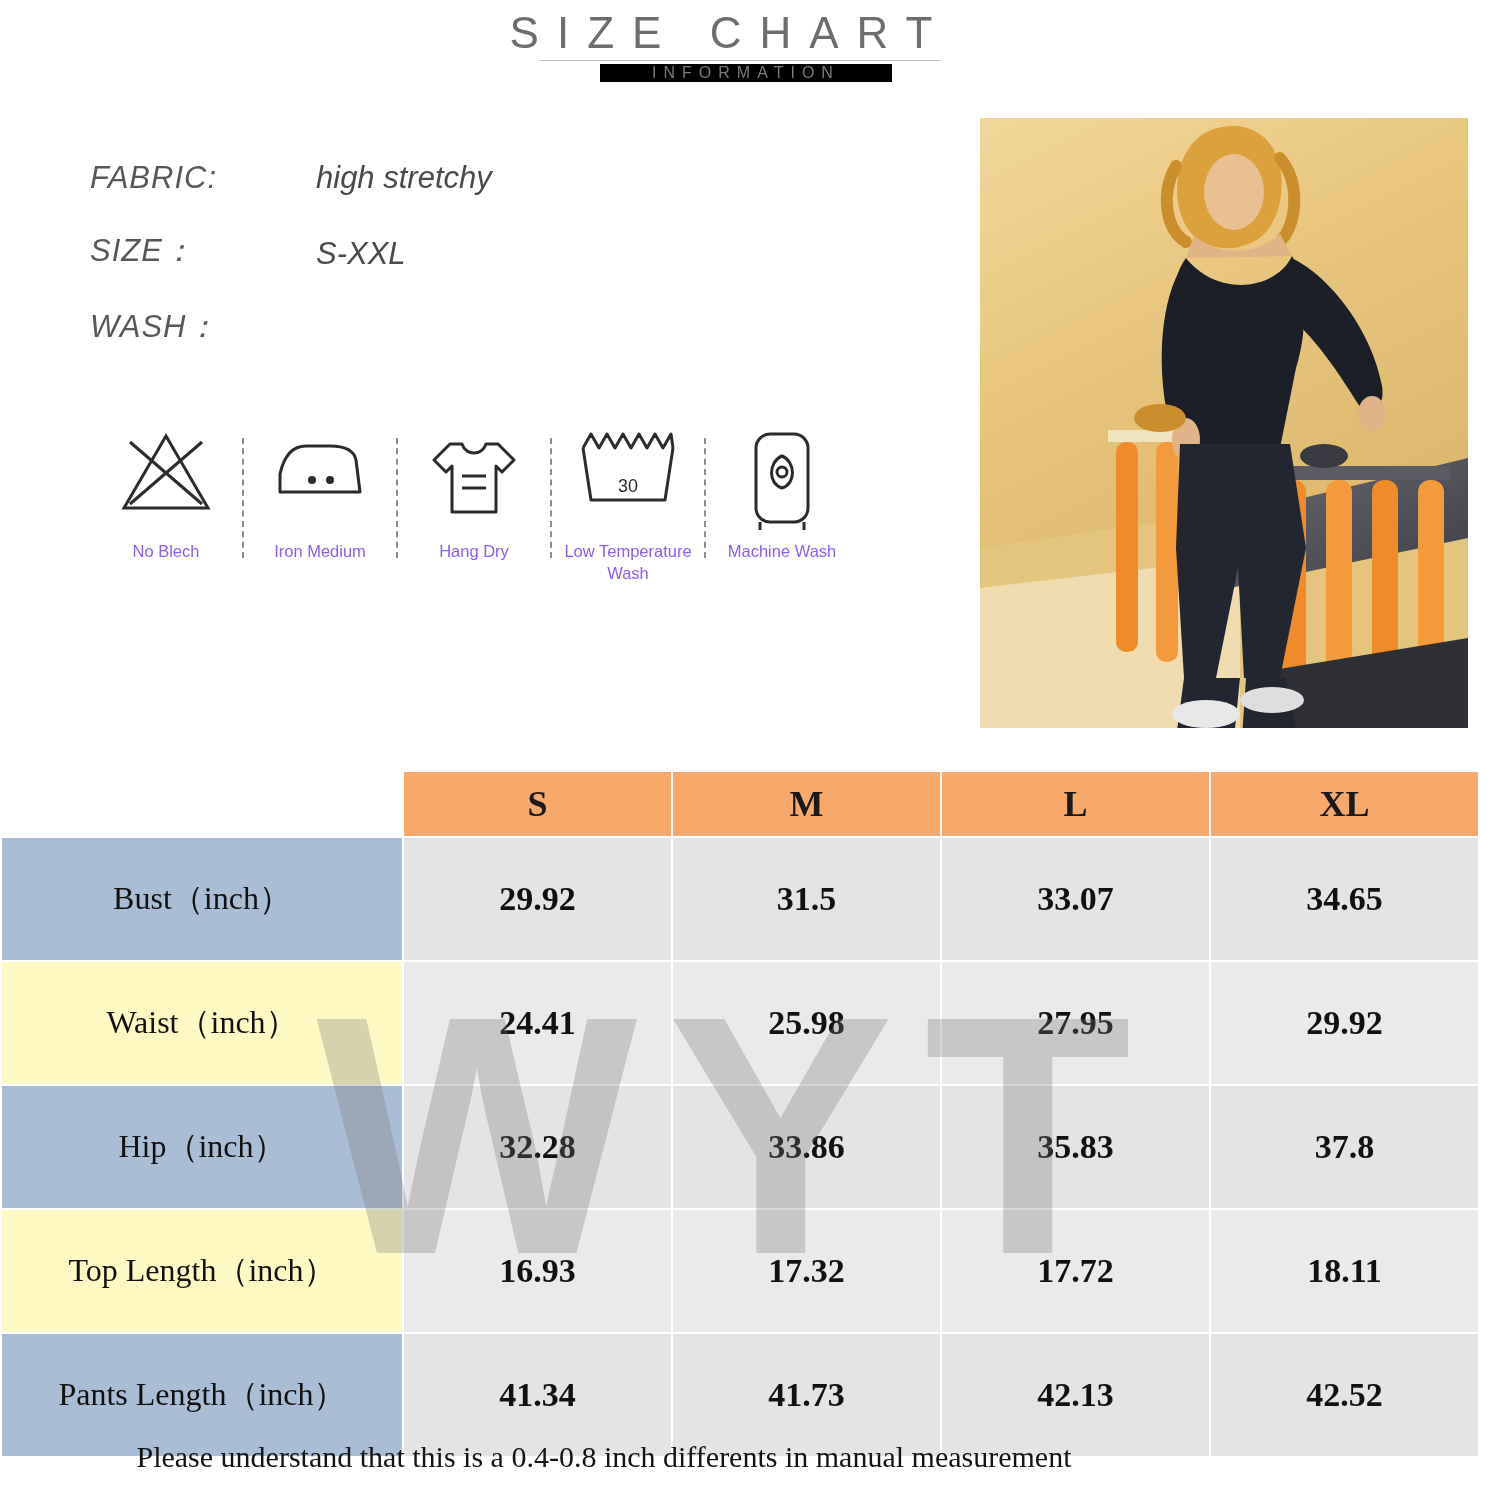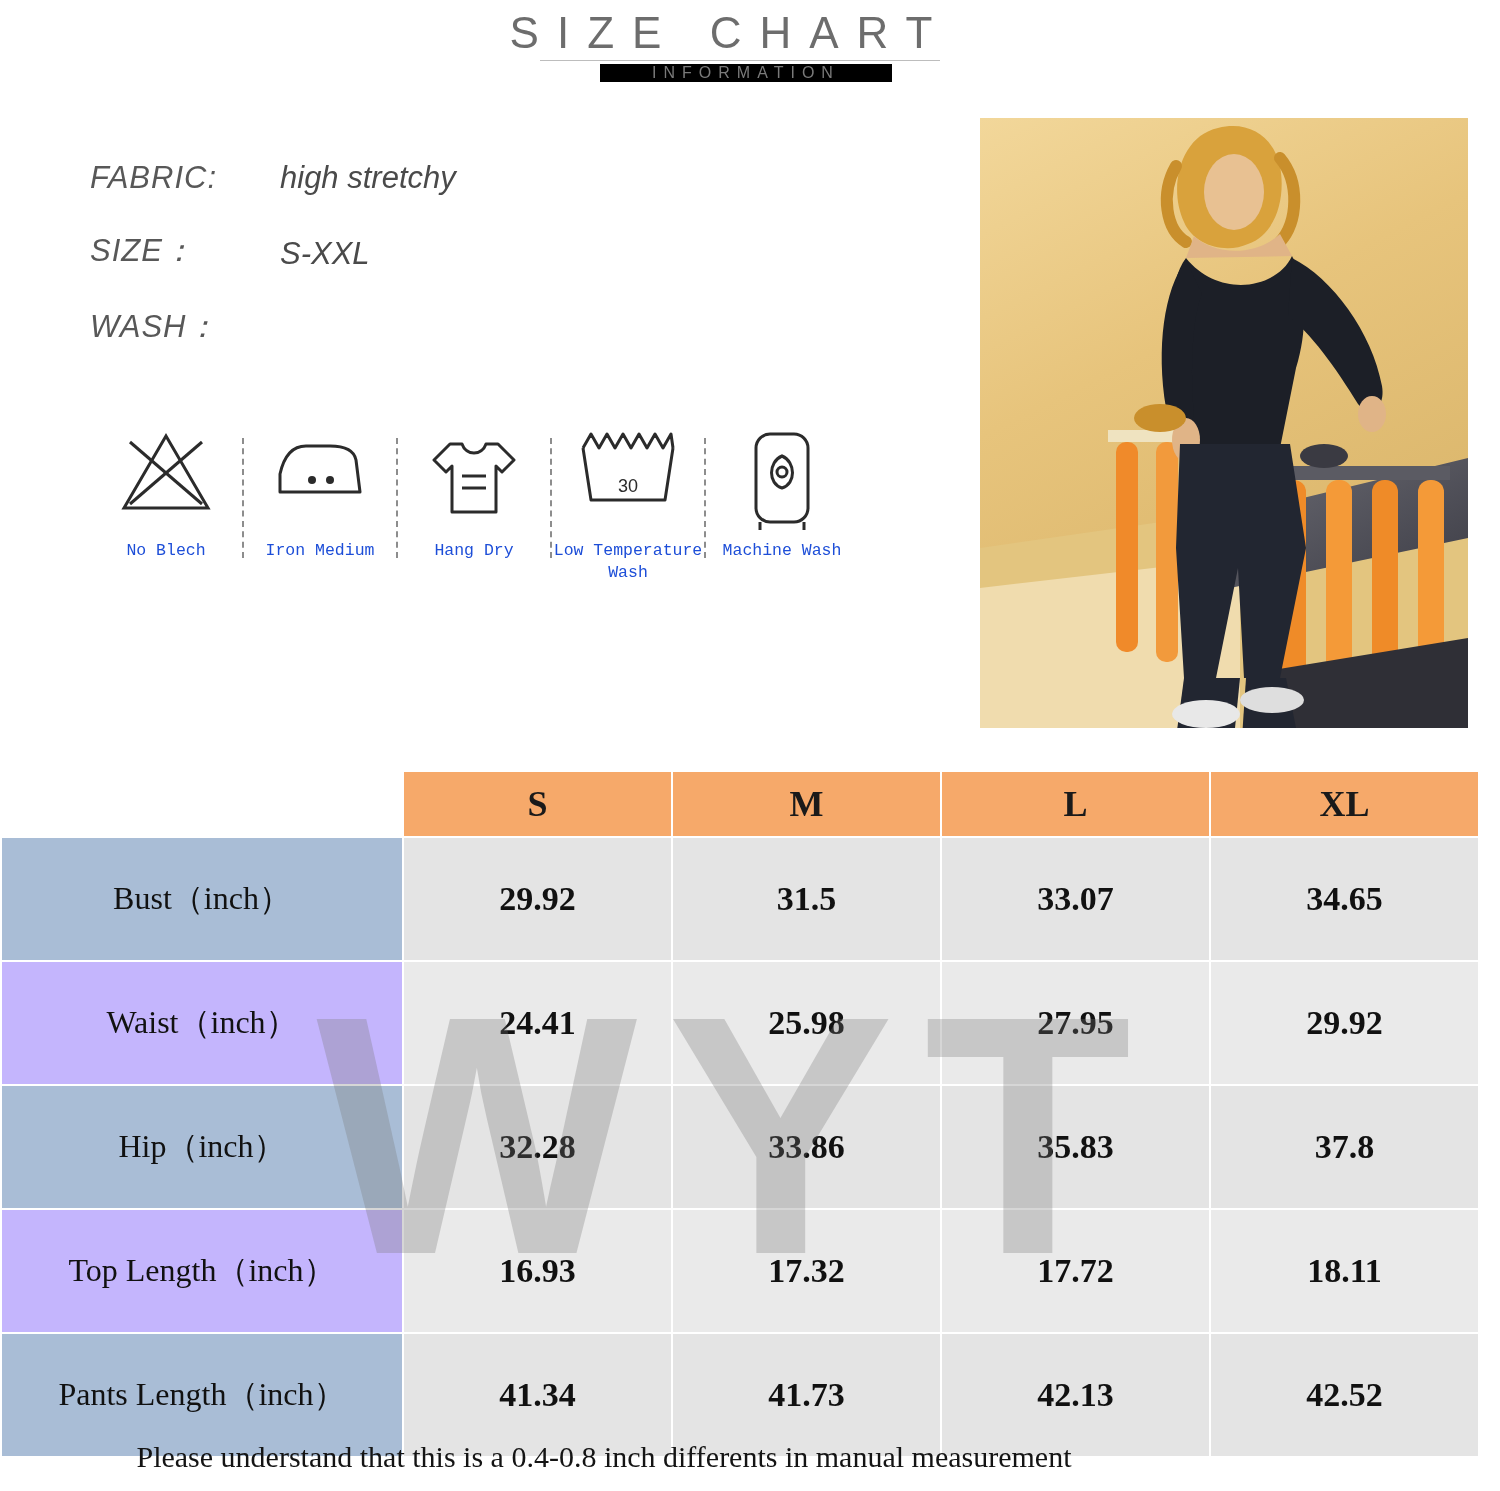--- a/index.html
+++ b/index.html
@@ -70,20 +70,21 @@
   }
   .info-label {
     width: 190px;
     font-size: 31px;
     color: #585858;
     letter-spacing: 1px;
   }
   .info-value {
     font-size: 31px;
     color: #4a4a4a;
+    margin-left: 36px;
   }
 
   
   .wash-icons {
     position: absolute;
     top: 430px;
     left: 90px;
     width: 880px;
     height: 200px;
     display: flex;
@@ -95,25 +96,25 @@
     flex-direction: column;
     align-items: center;
   }
   .wash-glyph {
     height: 110px;
     display: flex;
     justify-content: center;
   }
   .wash-caption {
     font-size: 16.5px;
-    color: #1d4ed8;
+    color: #8b5cf6;
     text-align: center;
     line-height: 1.35;
     max-width: 150px;
-    font-family: Liberation Mono, monospace;
+    font-family: Liberation Sans, sans-serif;
   }
   .wash-sep {
     width: 0;
     height: 120px;
     border-left: 2px dashed #8d8d8d;
     margin-top: 8px;
     align-self: flex-start;
   }
 
   
@@ -157,21 +158,21 @@
     font-weight: bold;
     height: 62px;
   }
   .row-label {
     background: #a9bdd6;
     color: #111111;
     font-size: 32px;
     height: 120px;
     font-family: "Liberation Serif", serif;
   }
-  .row-label.alt { background: #c4b5fd; margin-top: 36px; }
+  .row-label.alt { background: #fef9c3; margin-top: 36px; }
   .cell {
     background: #e4e4e4;
     color: #111111;
     font-size: 34px;
     font-weight: bold;
     height: 120px;
   }
   .cell.alt { background: #eaeaea; }
 
   

